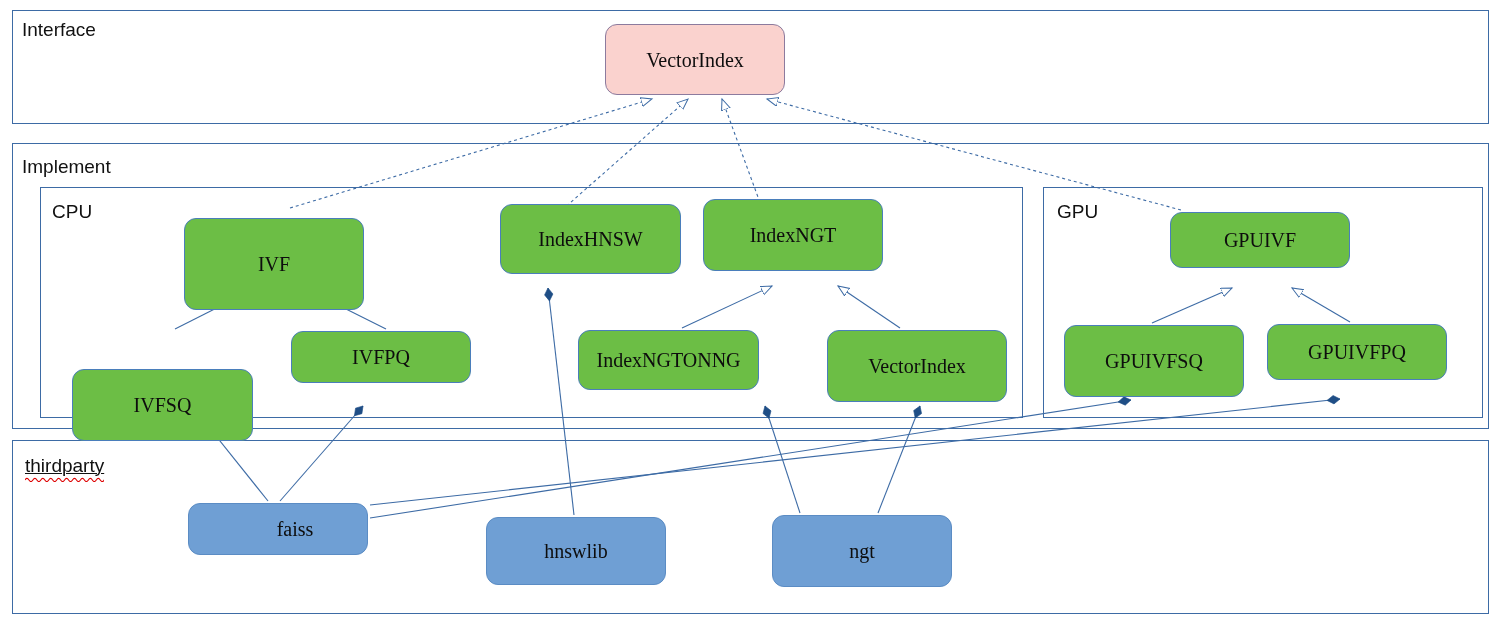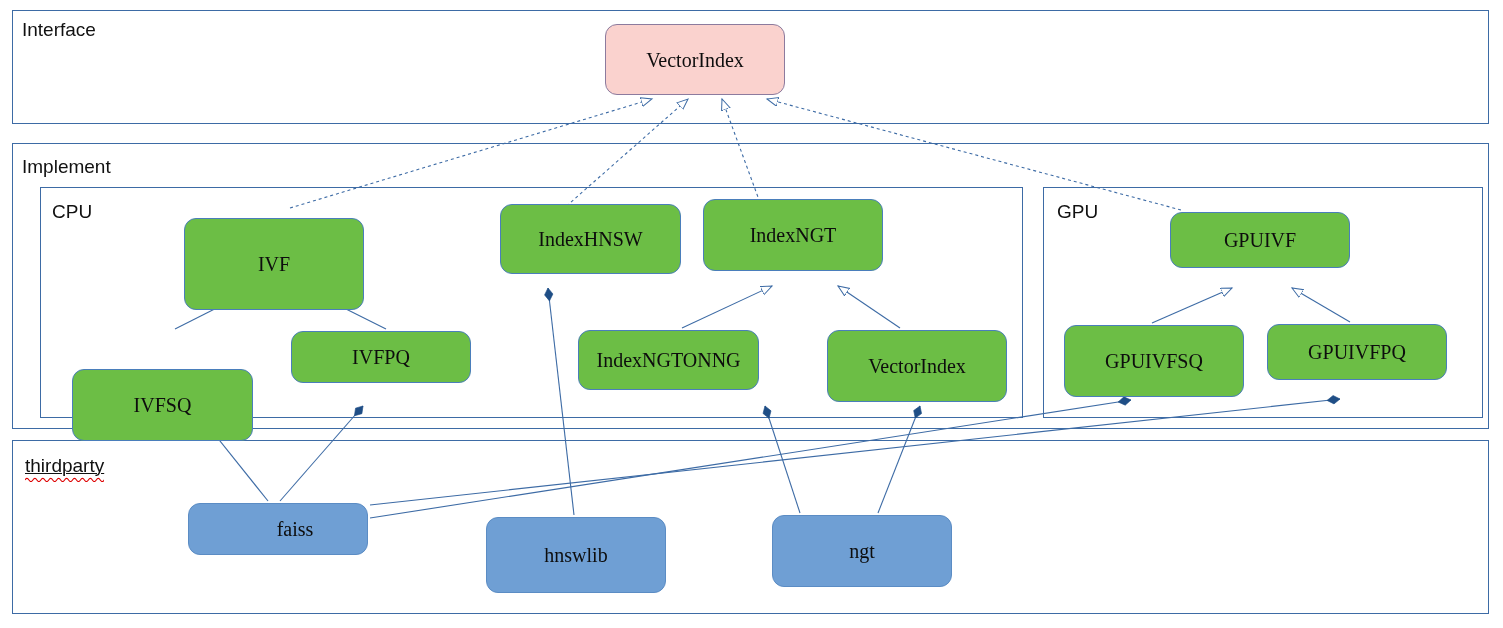--- a/index.html
+++ b/index.html
@@ -152,21 +152,21 @@
       </div>
       <div class="node impl" style="left: 1064px; top: 325px; width: 180px; height: 72px;">
         <span>GPUIVFSQ</span>
       </div>
       <div class="node impl" style="left: 1267px; top: 324px; width: 180px; height: 56px;">
         <span>GPUIVFPQ</span>
       </div>
       <div class="node third" style="left: 188px; top: 503px; width: 180px; height: 52px; padding-left: 34px;">
         <span>faiss</span>
       </div>
-      <div class="node third" style="left: 486px; top: 517px; width: 180px; height: 76px;">
+      <div class="node third" style="left: 486px; top: 517px; width: 180px; height: 68px;">
         <span>hnswlib</span>
       </div>
       <div class="node third" style="left: 772px; top: 515px; width: 180px; height: 72px;">
         <span>ngt</span>
       </div>
     </div>
 
 </div>
 
 </body></html>

